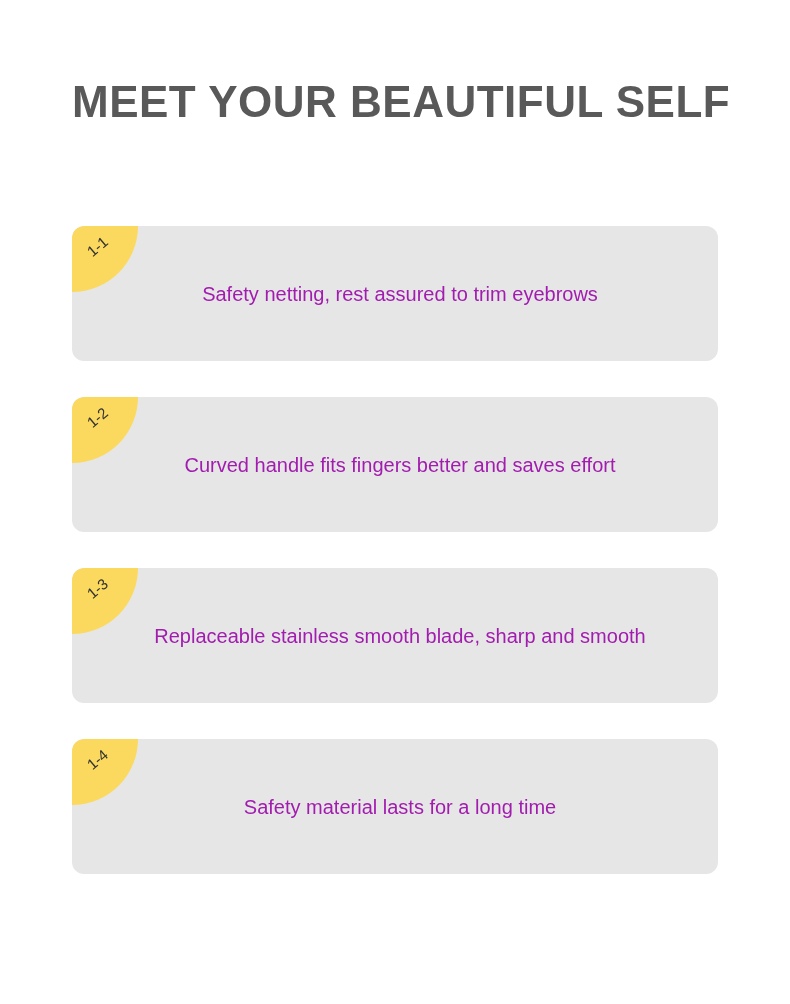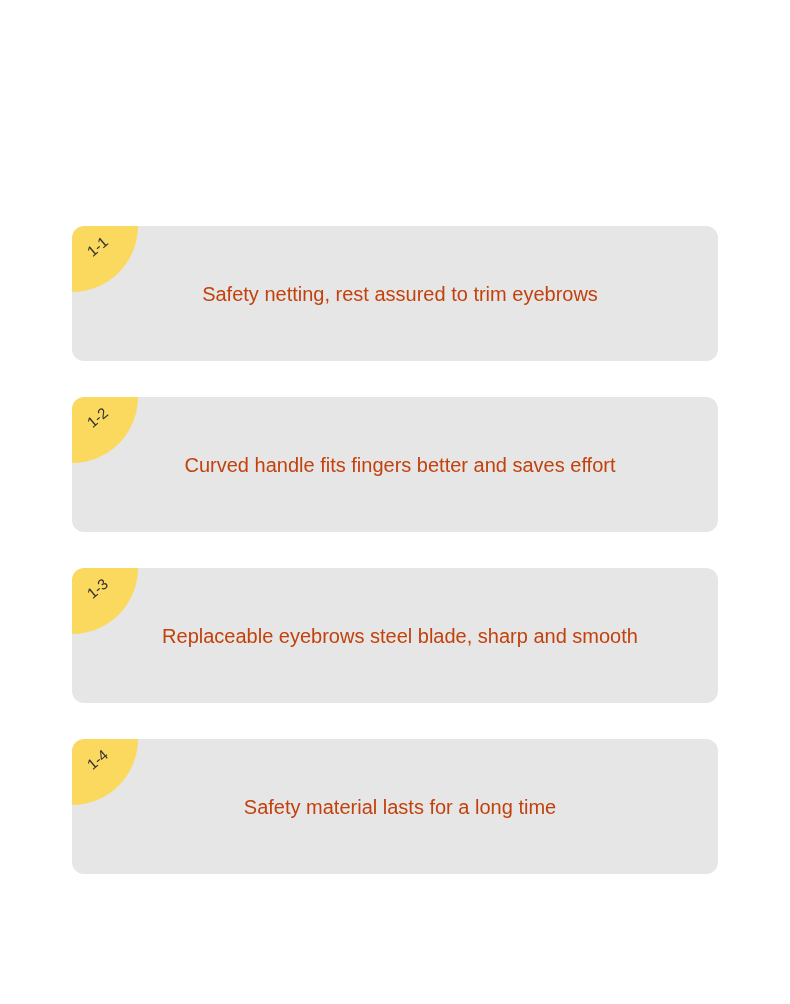--- a/index.html
+++ b/index.html
@@ -79,30 +79,31 @@
     left: 0;
     right: 0;
     top: 0;
     bottom: 0;
     display: flex;
     align-items: center;
     justify-content: center;
     padding: 0 48px 0 58px;
     box-sizing: border-box;
     font-size: 20px;
-    color: #c2410c;
+    color: #a21caf;
     text-align: left;
     line-height: 1.4;
   }
 </style>
 </head>
 <body>
 
 <div class="page">
 
+  <div class="page-title">MEET YOUR BEAUTIFUL SELF</div>
 
   <div class="feature-list">
 
     <div class="feature-card">
       <div class="corner-badge">
         <div class="corner-badge-label">1-1</div>
       </div>
       <div class="feature-text">Safety netting, rest assured to trim eyebrows</div>
     </div>
 
@@ -110,21 +111,21 @@
       <div class="corner-badge">
         <div class="corner-badge-label">1-2</div>
       </div>
       <div class="feature-text">Curved handle fits fingers better and saves effort</div>
     </div>
 
     <div class="feature-card">
       <div class="corner-badge">
         <div class="corner-badge-label">1-3</div>
       </div>
-      <div class="feature-text">Replaceable eyebrows steel blade, sharp and smooth</div>
+      <div class="feature-text">Replaceable stainless smooth blade, sharp and smooth</div>
     </div>
 
     <div class="feature-card">
       <div class="corner-badge">
         <div class="corner-badge-label">1-4</div>
       </div>
       <div class="feature-text">Safety material lasts for a long time</div>
     </div>
 
   </div>

